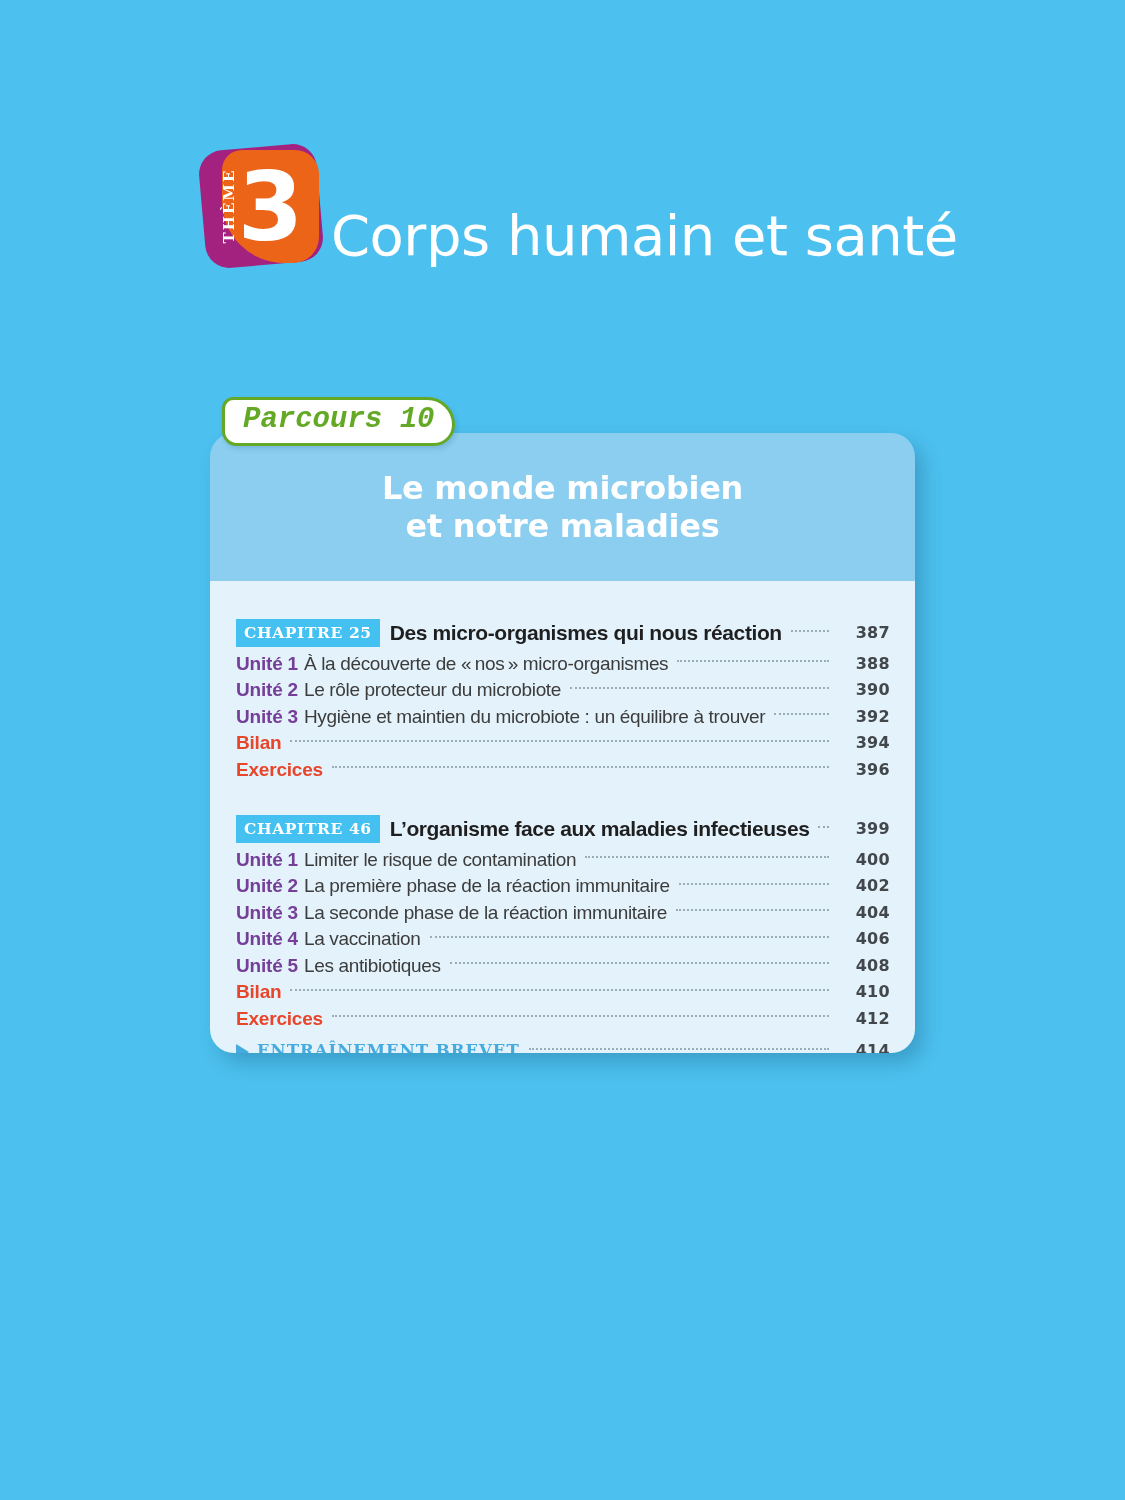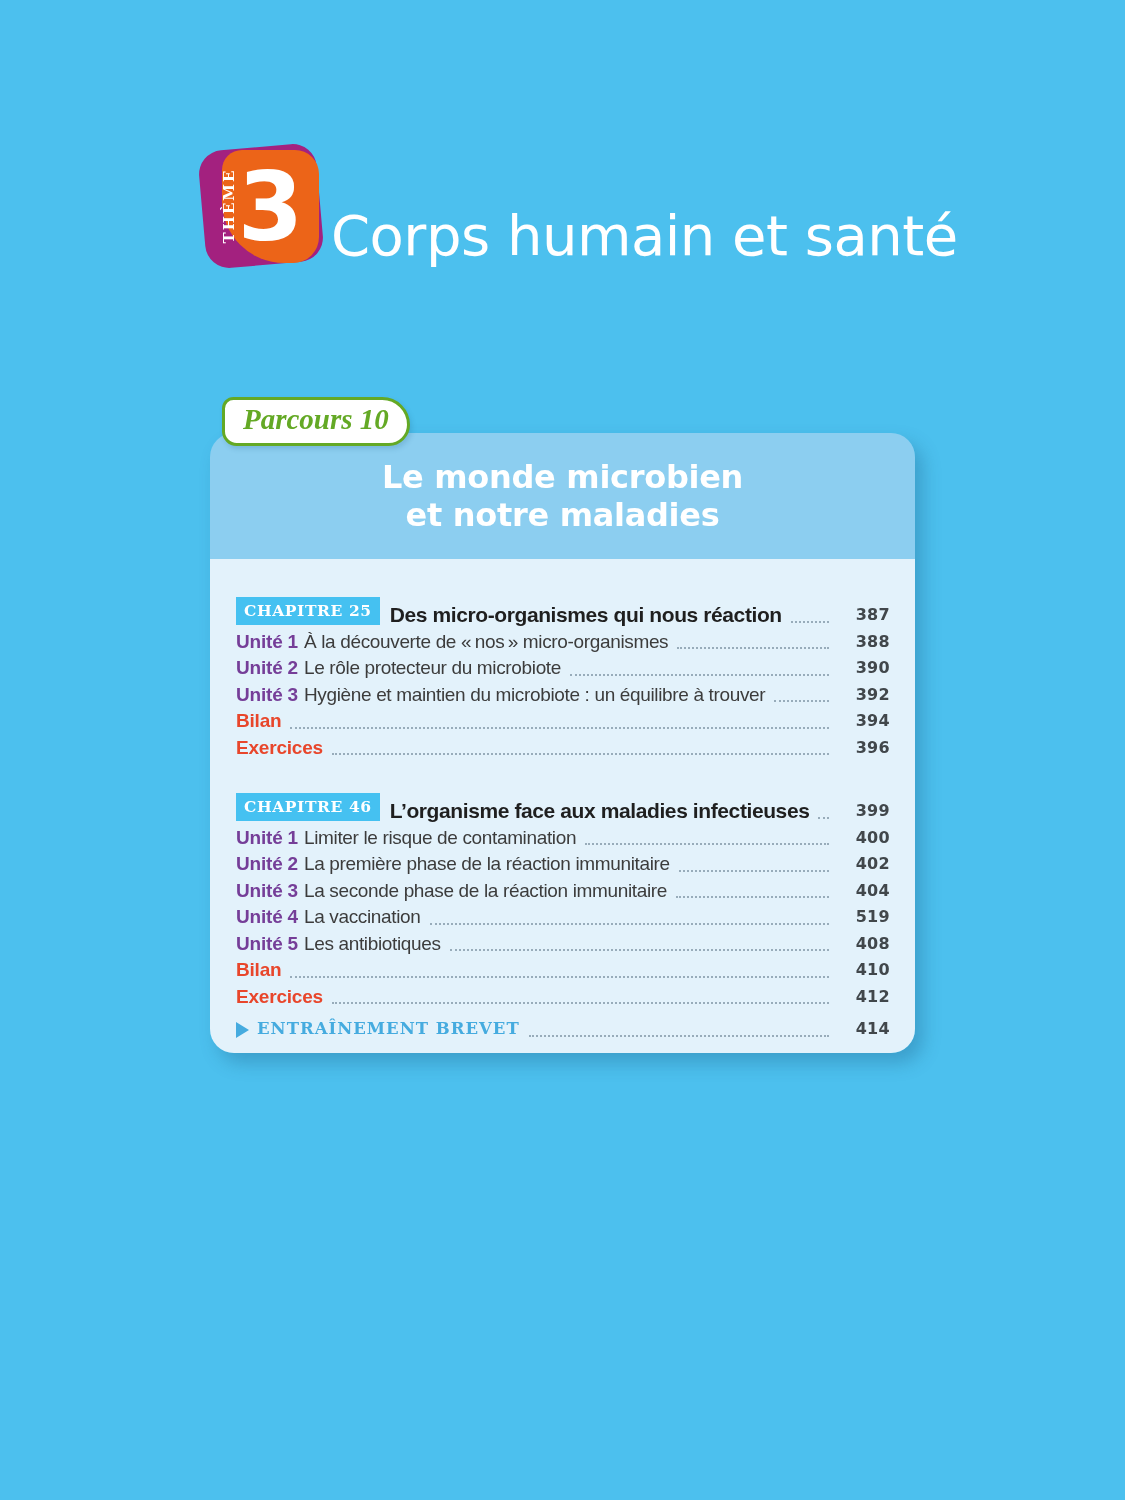--- a/index.html
+++ b/index.html
@@ -68,50 +68,50 @@
     position:absolute;left:222px;top:397px;
     min-width:172px;height:49px;z-index:3;
     background:#fff;
     border:3px solid var(--parcours-green);
     border-radius:14px 34px 26px 18px;
     display:flex;align-items:center;justify-content:center;
     padding:0 18px 4px 18px;
     box-shadow:2px 3px 5px rgba(30,90,130,0.18);
   }
   .parcours-tab span{
-    font-family:Liberation Serif, serif;
+    font-family:Liberation Mono, monospace;
     font-style:italic;font-weight:bold;
     font-size:29px;color:var(--parcours-green);
     white-space:nowrap;
   }
 
   
   .card{
     position:absolute;left:210px;top:433px;width:705px;height:620px;
     border-radius:24px;overflow:hidden;
     box-shadow:8px 10px 18px rgba(23,84,122,0.30);
     z-index:2;
   }
   .card-header{
-    height:126px;background:var(--card-header-bg);
+    height:148px;background:var(--card-header-bg);
     display:flex;flex-direction:column;align-items:center;justify-content:center;
     gap:1px;
   }
   .card-header div{
     color:#fff;font-weight:bold;font-size:32px;line-height:37px;
     font-family:"DejaVu Sans", sans-serif;letter-spacing:-0.3px;
   }
   .card-body{
     height:494px;background:var(--card-body-bg);
     padding:38px 25px 0 26px;
   }
 
   
   .toc-row{
-    display:flex;align-items:flex-end;white-space:nowrap;
+    display:flex;align-items:center;white-space:nowrap;
     margin-top:7px;font-size:19px;line-height:19.5px;
     color:var(--text-dark);
   }
   .chapter-block .toc-row:first-child{margin-top:0;}
   .chapter-block + .chapter-block{margin-top:36px;}
   .leader{
     flex:1;min-width:8px;
     border-bottom:2px dotted var(--leader);
     margin:0 7px 0 9px;
     transform:translateY(-2px);
@@ -239,21 +239,21 @@
             <div class="toc-row unit-row">
               <span class="unit-label">Unité 3</span>
               <span class="unit-text">La seconde phase de la réaction immunitaire</span>
               <span class="leader"></span>
               <span class="page-num">404</span>
             </div>
             <div class="toc-row unit-row">
               <span class="unit-label">Unité 4</span>
               <span class="unit-text">La vaccination</span>
               <span class="leader"></span>
-              <span class="page-num">519</span>
+              <span class="page-num">406</span>
             </div>
             <div class="toc-row unit-row">
               <span class="unit-label">Unité 5</span>
               <span class="unit-text">Les antibiotiques</span>
               <span class="leader"></span>
               <span class="page-num">408</span>
             </div>
             <div class="toc-row bilan-row">
               <span class="rub-label">Bilan</span>
               <span class="leader"></span>

